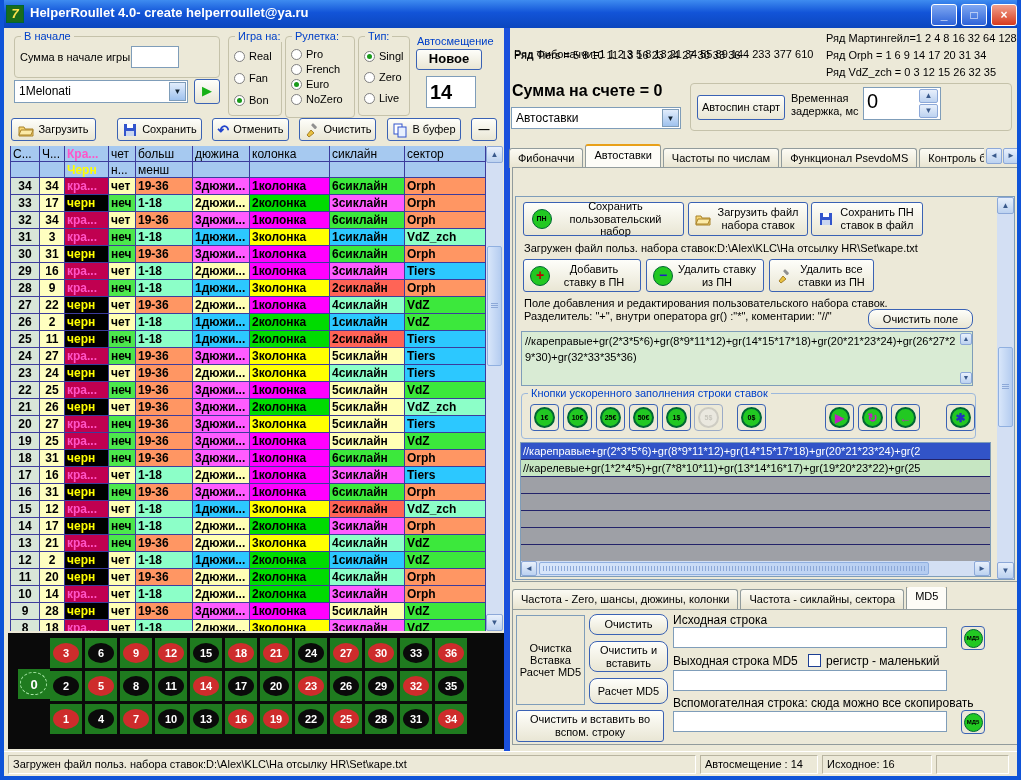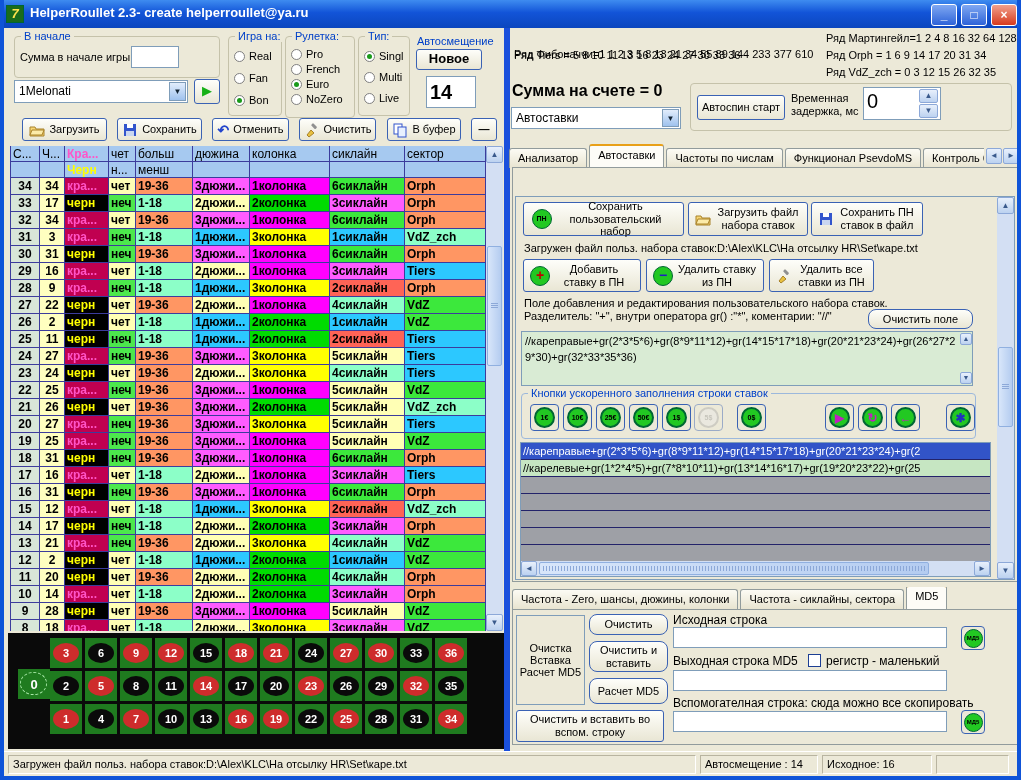--- a/index.html
+++ b/index.html
@@ -91,21 +91,21 @@
     font-size:6px;font-weight:bold;display:flex;align-items:center;justify-content:center;text-align:center;line-height:1;}
   .icon16{width:16px;height:16px;flex:0 0 16px;}
 </style>
 </head>
 <body>
 
 <div id="window">
 
   <div id="titlebar">
     <div id="title-icon">7</div>
-    <div id="title-text">HelperRoullet 2.3- create helperroullet@ya.ru</div>
+    <div id="title-text">HelperRoullet 4.0- create helperroullet@ya.ru</div>
     <div class="winbtn" style="right:64px">_</div>
     <div class="winbtn" style="right:34px">□</div>
     <div class="winbtn" id="btn-close" style="right:4px">×</div>
   </div>
 
   <div class="fieldset" style="left:10px;top:36px;width:206px;height:42px">
     <span class="legend">В начале</span>
     <span class="lbl" style="left:5px;top:14px">Сумма в начале игры</span>
     <input class="input" style="left: 116px; top: 9px; width: 48px; height: 22px;" value="">
   </div>
@@ -157,34 +157,34 @@
   </div>
   <div class="fieldset" style="left:354px;top:36px;width:52px;height:80px">
     <span class="legend">Тип:</span>
     <div id="radios-type" style="position:absolute;left:5px;top:13px;display:flex;flex-direction:column;gap:9px">
         <div class="radio-row">
           <span class="radio on"></span>
           <span>Singl</span>
         </div>
         <div class="radio-row">
           <span class="radio"></span>
-          <span>Multi</span>
+          <span>Zero</span>
         </div>
         <div class="radio-row">
           <span class="radio"></span>
           <span>Live</span>
         </div>
       </div>
   </div>
 
   <span class="bluelbl" style="left:413px;top:35px">Автосмещение</span>
   <div class="xpbtn" style="left:412px;top:49px;width:66px;height:21px;font-size:13px;font-weight:bold">Новое</div>
   <div class="input" style="left:422px;top:76px;width:50px;height:32px;font-size:20px;font-weight:bold;text-align:left;line-height:26px">14</div>
 
-  <div class="xpbtn" style="left:18px;top:118px;width:85px;height:23px">
+  <div class="xpbtn" style="left:7px;top:118px;width:85px;height:23px">
     <svg class="icon16" viewBox="0 0 16 16">
         <path d="M1 5h5l1 2h8v7H1z" fill="#F7D674" stroke="#A8822A" stroke-width="1"></path>
         <path d="M1 13l2-5h12l-2 5z" fill="#FCEBA8" stroke="#A8822A" stroke-width="1"></path>
       </svg>
     <span>Загрузить</span>
   </div>
   <div class="xpbtn" style="left:113px;top:118px;width:85px;height:23px">
     <svg class="icon16" viewBox="0 0 16 16">
         <rect x="2" y="2" width="12" height="12" fill="#3355CC"></rect>
         <rect x="5" y="2" width="6" height="4" fill="#fff"></rect>
@@ -680,21 +680,21 @@
   <div class="fieldset" style="left:686px;top:83px;width:322px;height:48px">
     <div class="xpbtn" style="left:6px;top:11px;width:88px;height:25px">Автоспин старт</div>
     <span class="lbl" style="left:100px;top:8px">Временная</span>
     <span class="lbl" style="left:100px;top:21px">задержка, мс</span>
     <div class="input" style="left:172px;top:3px;width:78px;height:33px;font-size:20px">0</div>
     <div class="sbbtn" style="left:228px;top:5px;width:19px;height:14px;line-height:12px">▲</div>
     <div class="sbbtn" style="left:228px;top:20px;width:19px;height:14px;line-height:12px">▼</div>
   </div>
 
   <div class="tabstrip" id="main-tabs" style="left:505px;top:144px;width:475px;height:24px">
-      <div class="tab">Анализатор</div>
+      <div class="tab">Фибоначчи</div>
       <div class="tab active">Автоставки</div>
       <div class="tab">Частоты по числам</div>
       <div class="tab">Функционал PsevdoMS</div>
       <div class="tab">Контроль банкро</div>
     </div>
   <div class="sbbtn" style="left:982px;top:148px;width:16px;height:16px;line-height:14px">◄</div>
   <div class="sbbtn" style="left:999px;top:148px;width:16px;height:16px;line-height:14px">►</div>
 
   <div class="panel" style="left:508px;top:167px;width:509px;height:415px">
     <div class="sunken" style="left:2px;top:28px;width:500px;height:384px">

